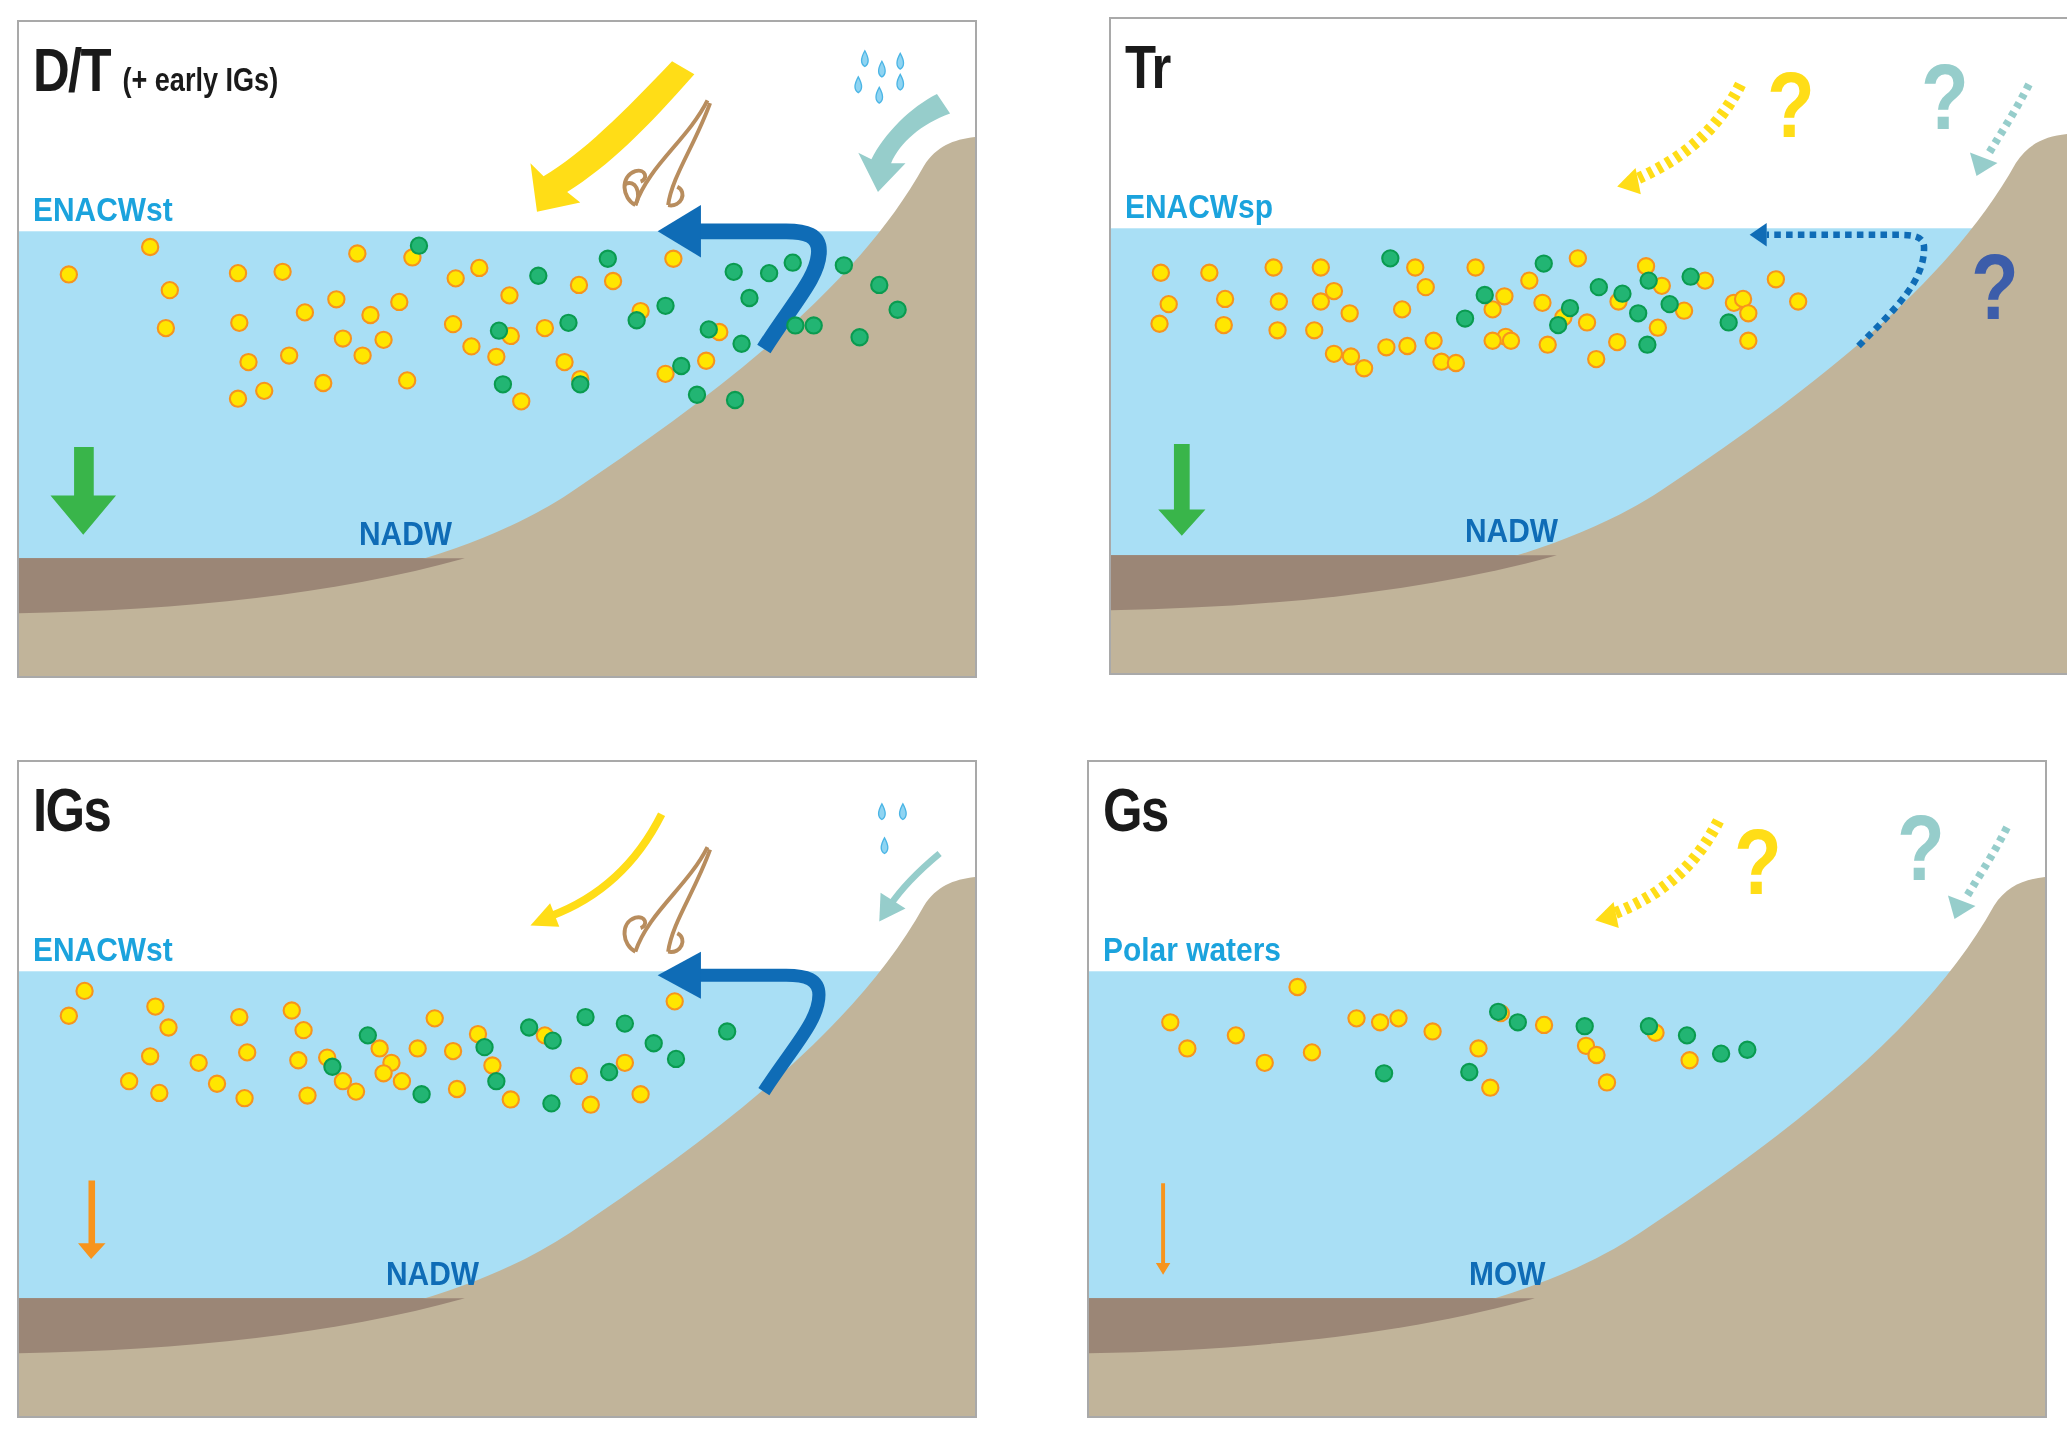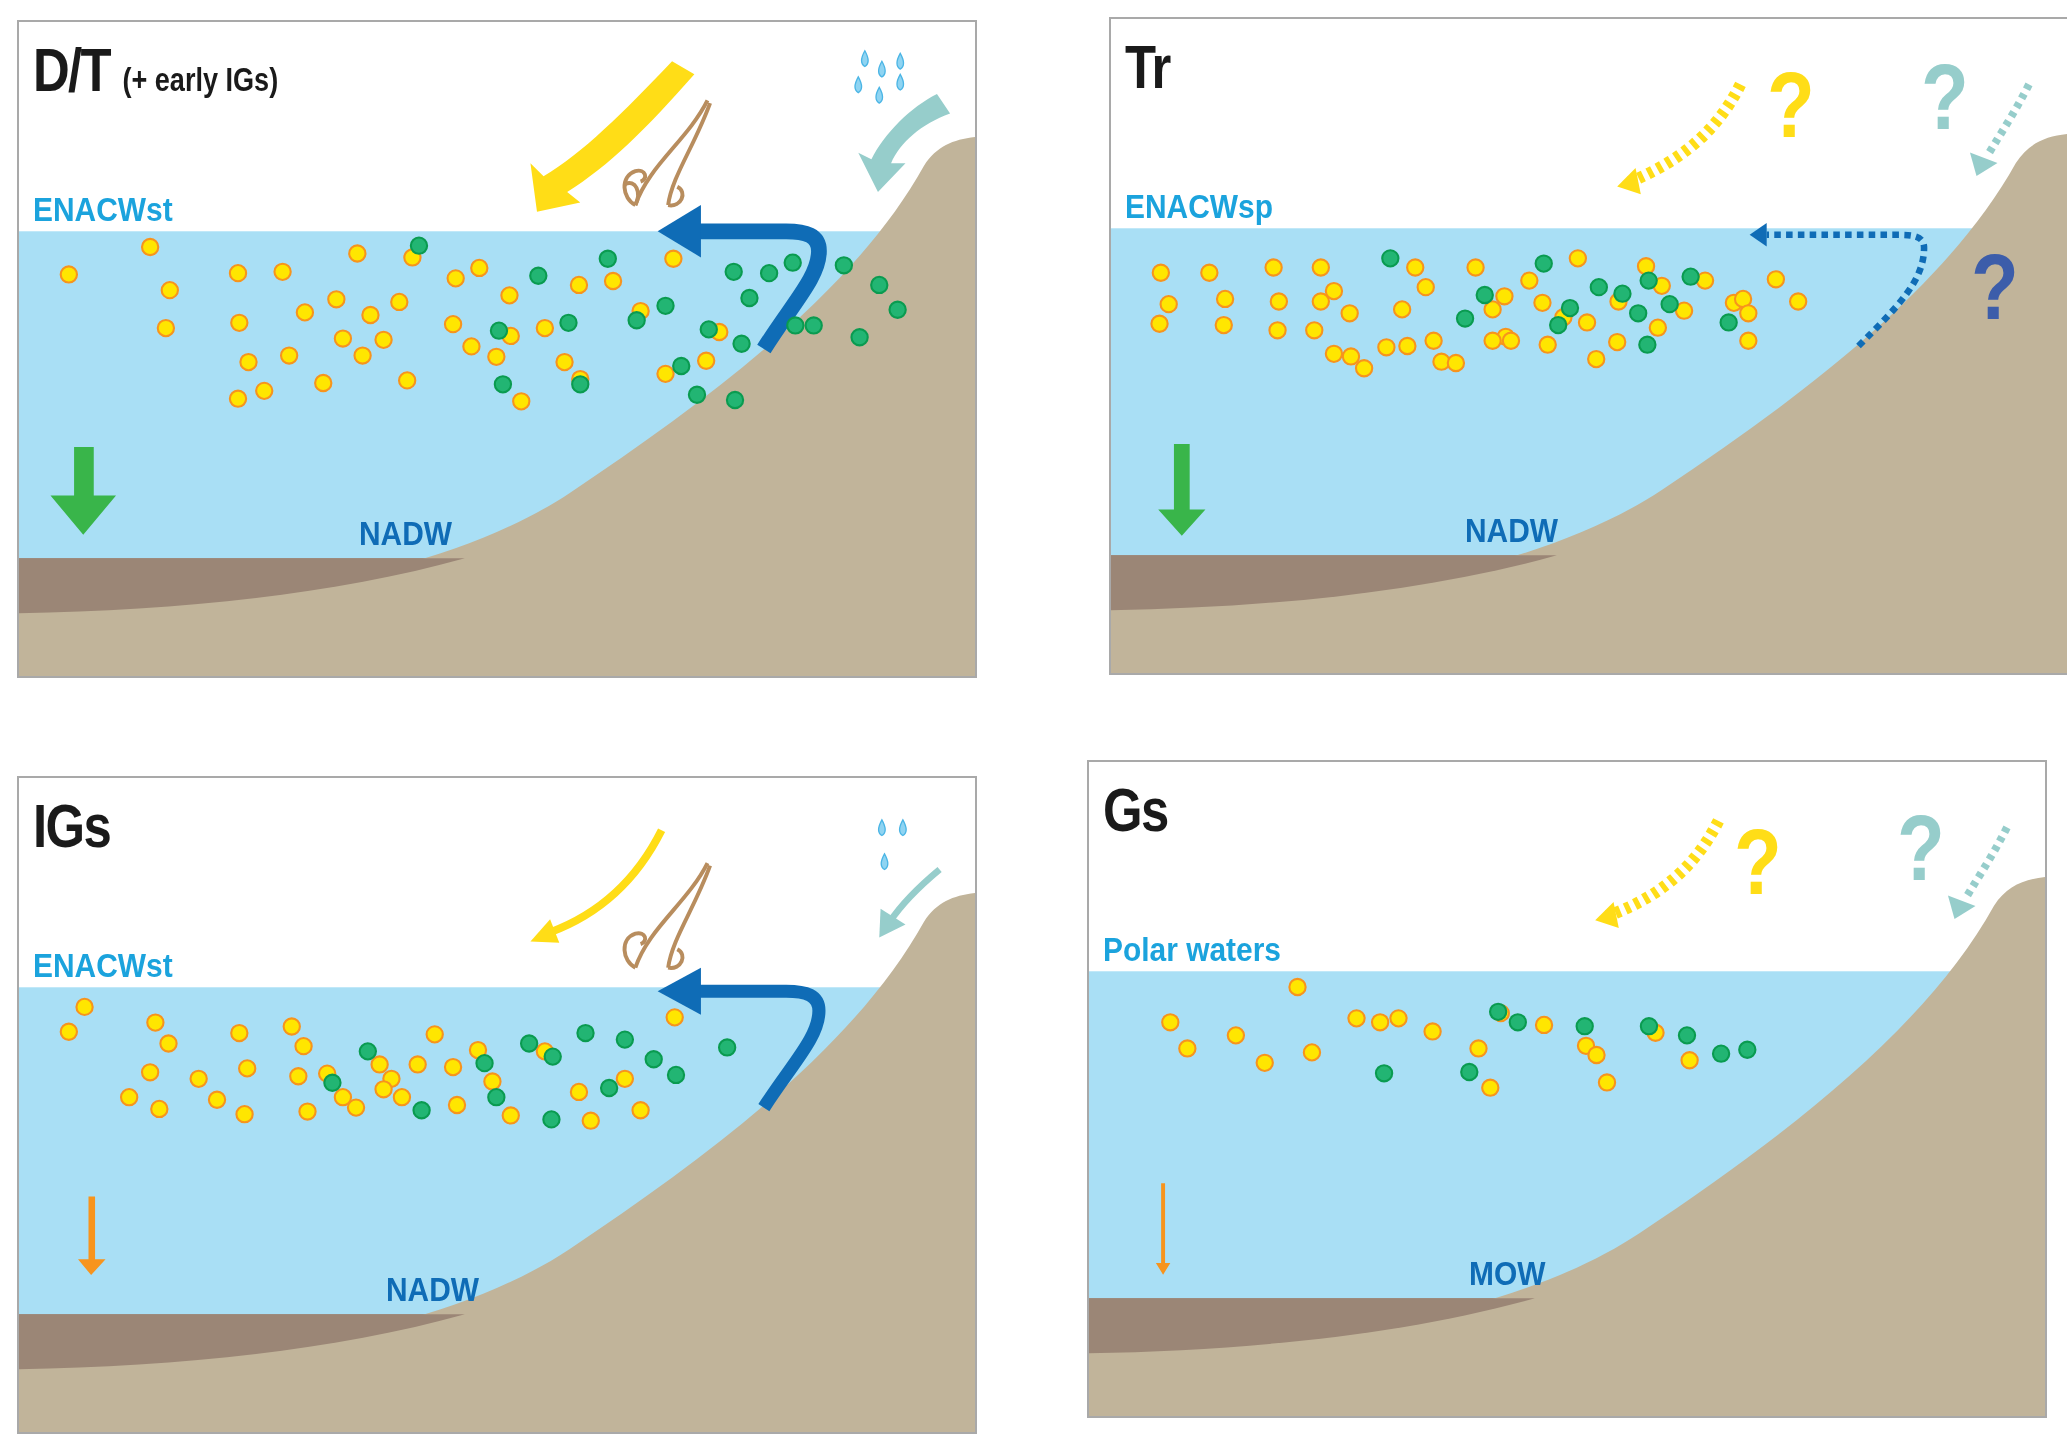--- a/index.html
+++ b/index.html
@@ -1,21 +1,21 @@
 <!DOCTYPE html>
 <html><head>
 <meta charset="utf-8">
 <style>
   html, body { margin:0; padding:0; background:#ffffff; }
   body { width:2067px; height:1437px; position:relative; overflow:hidden; font-family:"Liberation Sans", sans-serif; }
   .panel { position:absolute; width:960px; height:658px; border:2px solid #a9a9a9; box-sizing:border-box; background:#fff; overflow:hidden; }
   .panel svg { position:absolute; left:0; top:0; width:100%; height:100%; }
   #p1 { left:17px; top:20px; }
   #p2 { left:1109px; top:17px; }
-  #p3 { left:17px; top:760px;margin-top:16px; }
+  #p3 { left:17px; top:760px; }
   #p4 { left:1087px; top:760px;padding-left:48px; }
   .title { position:absolute; left:14px; top:12px; font-weight:bold; font-size:62px; color:#1a1a1a; letter-spacing:-2px; transform:scaleX(0.82); transform-origin:left top; }
   .title .sub { font-size:33px; letter-spacing:0; }
   .surface-label { position:absolute; left:14px; top:168px; font-weight:bold; font-size:34px; color:#1ba3dd; transform:scaleX(0.88); transform-origin:left top; }
   .deep-label { position:absolute; font-weight:bold; font-size:34px; color:#0f6cb6; transform:scaleX(0.88); transform-origin:left top; }
   .qmark { position:absolute; font-weight:bold; font-size:92px; transform:scaleX(0.85); transform-origin:left top; line-height:1; }
 </style>
 </head>
 <body>
 

